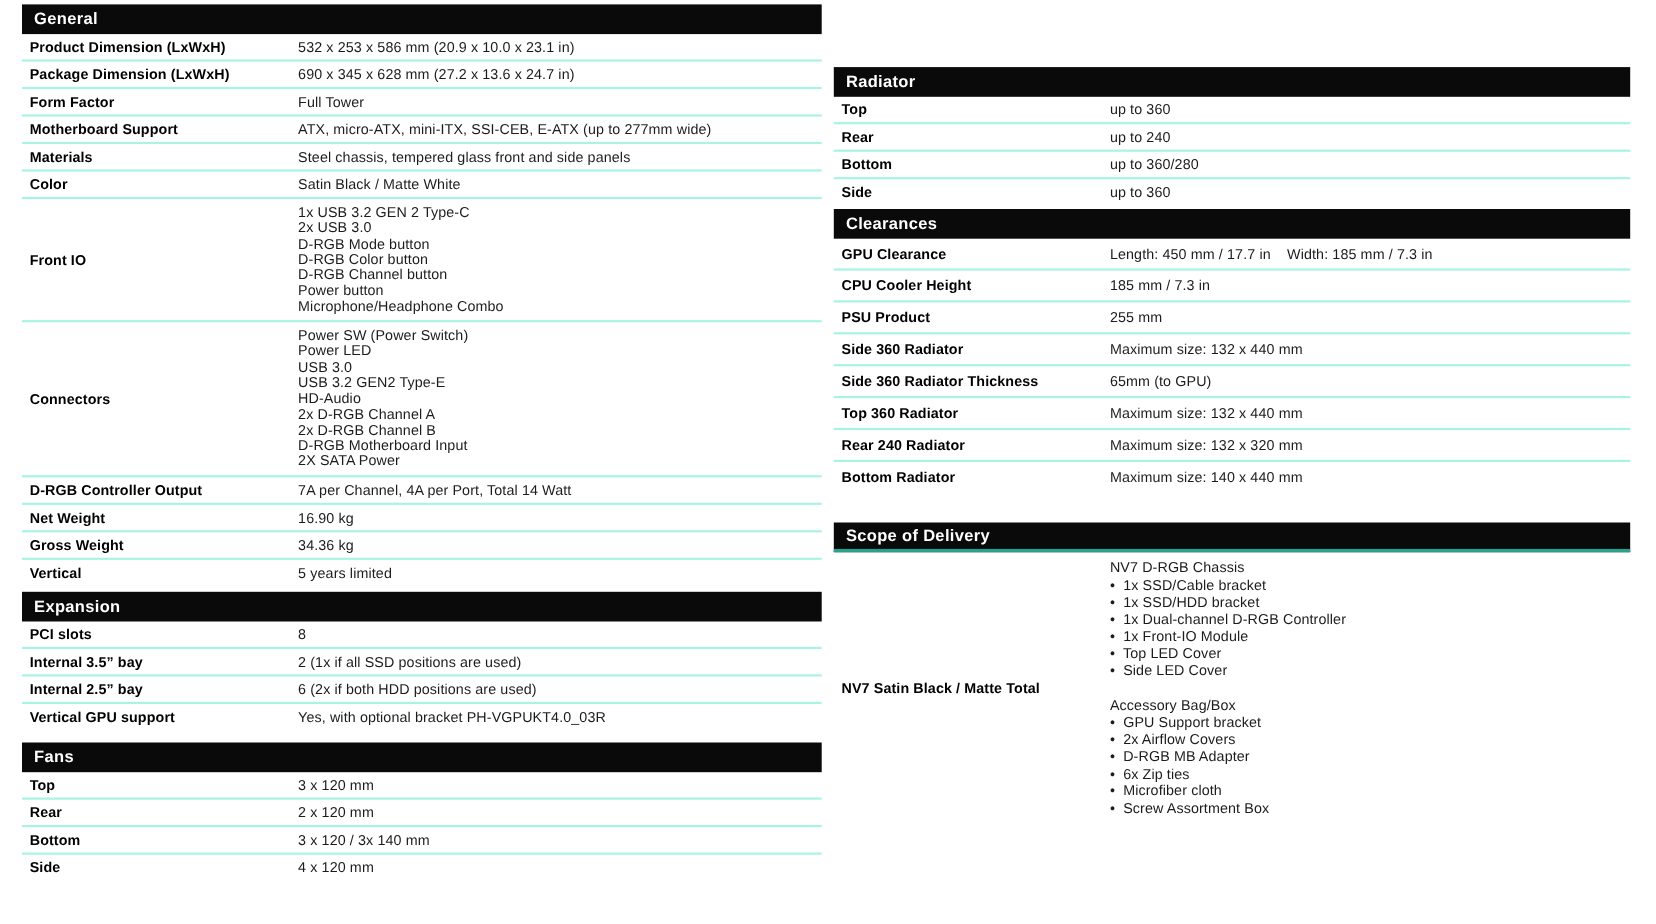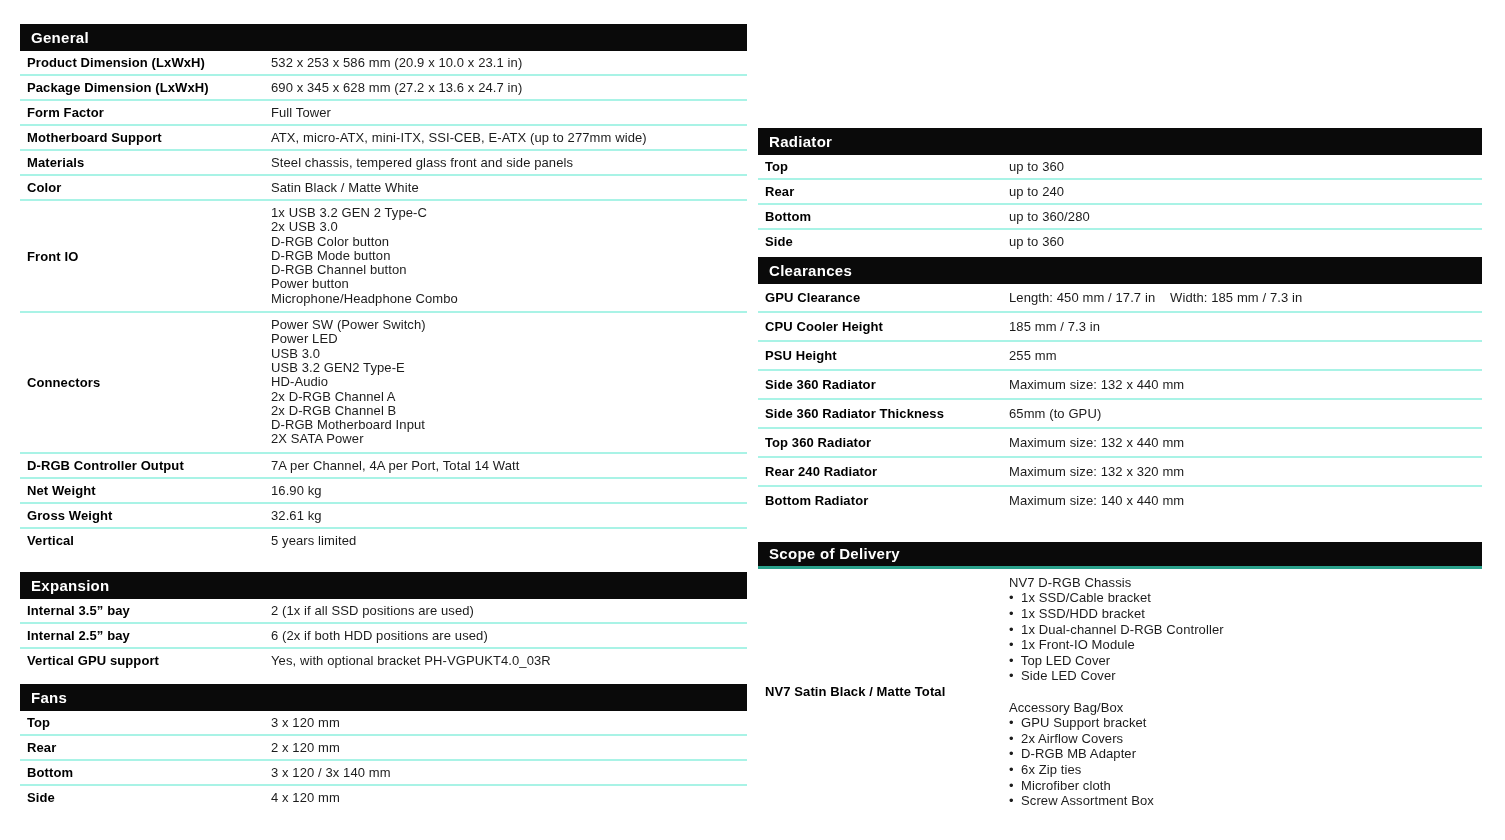--- a/index.html
+++ b/index.html
@@ -10,21 +10,21 @@
     --label-color:#000000;
     --value-color:#1c1c1c;
   }
   *{box-sizing:border-box;}
   html,body{margin:0;padding:0;}
   body{
     width:1505px;height:840px;overflow:hidden;background:#ffffff;
     font-family:"Liberation Sans","DejaVu Sans",sans-serif;
     -webkit-font-smoothing:antialiased;
   }
-  .wrap{display:flex;gap:11px;padding:24px 23px 0 20px;align-items:flex-end;}
+  .wrap{display:flex;gap:11px;padding:4px 23px 0 20px;align-items:center;}
   .col{display:block;}
   .col-left{width:727px;}
   .col-right{width:724px;}
   .sec{width:100%;}
   .hdr{
     height:27px;display:flex;align-items:center;
     background:var(--header-bg);color:var(--header-text);
     font-size:15px;font-weight:700;letter-spacing:.3px;
     padding-left:11px;
   }
@@ -41,21 +41,21 @@
   }
   .value{
     flex:1;min-width:0;
     font-size:13px;color:var(--value-color);
     white-space:pre-wrap;line-height:15px;letter-spacing:.1px;
     padding-right:6px;
   }
   .value .line{line-height:14.3px;min-height:14.3px;}
   .row.multiline{padding:5px 0;}
   
-  .sec-expansion{margin-top:20px;}
+  .sec-expansion{margin-top:6px;}
   .sec-fans{margin-top:12px;}
   .sec-clearances{margin-top:4px;}
   .sec-scope-of-delivery{margin-top:28px;}
   .sec-clearances .row{padding:6px 0;}
   .sec-scope-of-delivery .hdr{border-bottom:3px solid var(--accent);}
   .sec-scope-of-delivery .row{padding:6px 0 0 0;}
   .sec-scope-of-delivery .value .line{line-height:15.6px;min-height:15.6px;}
 </style>
 </head>
 <body>
@@ -85,46 +85,50 @@
         <div class="row">
           <div class="label">Materials</div>
           <div class="value">Steel chassis, tempered glass front and side panels</div>
         </div>
         <div class="row">
           <div class="label">Color</div>
           <div class="value">Satin Black / Matte White</div>
         </div>
         <div class="row multiline">
           <div class="label">Front IO</div>
-          <div class="value"><div class="line">1x USB 3.2 GEN 2 Type-C</div><div class="line">2x USB 3.0</div><div class="line">D-RGB Color button</div><div class="line">D-RGB Mode button</div><div class="line">D-RGB Channel button</div><div class="line">Power button</div><div class="line">Microphone/Headphone Combo</div></div>
+          <div class="value"><div class="line">1x USB 3.2 GEN 2 Type-C</div><div class="line">2x USB 3.0</div><div class="line">D-RGB Mode button</div><div class="line">D-RGB Color button</div><div class="line">D-RGB Channel button</div><div class="line">Power button</div><div class="line">Microphone/Headphone Combo</div></div>
         </div>
         <div class="row multiline">
           <div class="label">Connectors</div>
           <div class="value"><div class="line">Power SW (Power Switch)</div><div class="line">Power LED</div><div class="line">USB 3.0</div><div class="line">USB 3.2 GEN2 Type-E</div><div class="line">HD-Audio</div><div class="line">2x D-RGB Channel A</div><div class="line">2x D-RGB Channel B</div><div class="line">D-RGB Motherboard Input</div><div class="line">2X SATA Power</div></div>
         </div>
         <div class="row">
           <div class="label">D-RGB Controller Output</div>
           <div class="value">7A per Channel, 4A per Port, Total 14 Watt</div>
         </div>
         <div class="row">
           <div class="label">Net Weight</div>
           <div class="value">16.90 kg</div>
         </div>
         <div class="row">
           <div class="label">Gross Weight</div>
-          <div class="value">32.61 kg</div>
+          <div class="value">34.36 kg</div>
         </div>
         <div class="row">
           <div class="label">Vertical</div>
           <div class="value">5 years limited</div>
         </div>
       </section>
       <section class="sec sec-expansion">
         <div class="hdr">
           <span>Expansion</span>
+        </div>
+        <div class="row">
+          <div class="label">PCI slots</div>
+          <div class="value">8</div>
         </div>
         <div class="row">
           <div class="label">Internal 3.5” bay</div>
           <div class="value">2 (1x if all SSD positions are used)</div>
         </div>
         <div class="row">
           <div class="label">Internal 2.5” bay</div>
           <div class="value">6 (2x if both HDD positions are used)</div>
         </div>
         <div class="row">
@@ -182,21 +186,21 @@
         </div>
         <div class="row">
           <div class="label">GPU Clearance</div>
           <div class="value">Length: 450 mm / 17.7 in    Width: 185 mm / 7.3 in</div>
         </div>
         <div class="row">
           <div class="label">CPU Cooler Height</div>
           <div class="value">185 mm / 7.3 in</div>
         </div>
         <div class="row">
-          <div class="label">PSU Height</div>
+          <div class="label">PSU Product</div>
           <div class="value">255 mm</div>
         </div>
         <div class="row">
           <div class="label">Side 360 Radiator</div>
           <div class="value">Maximum size: 132 x 440 mm</div>
         </div>
         <div class="row">
           <div class="label">Side 360 Radiator Thickness</div>
           <div class="value">65mm (to GPU)</div>
         </div>

